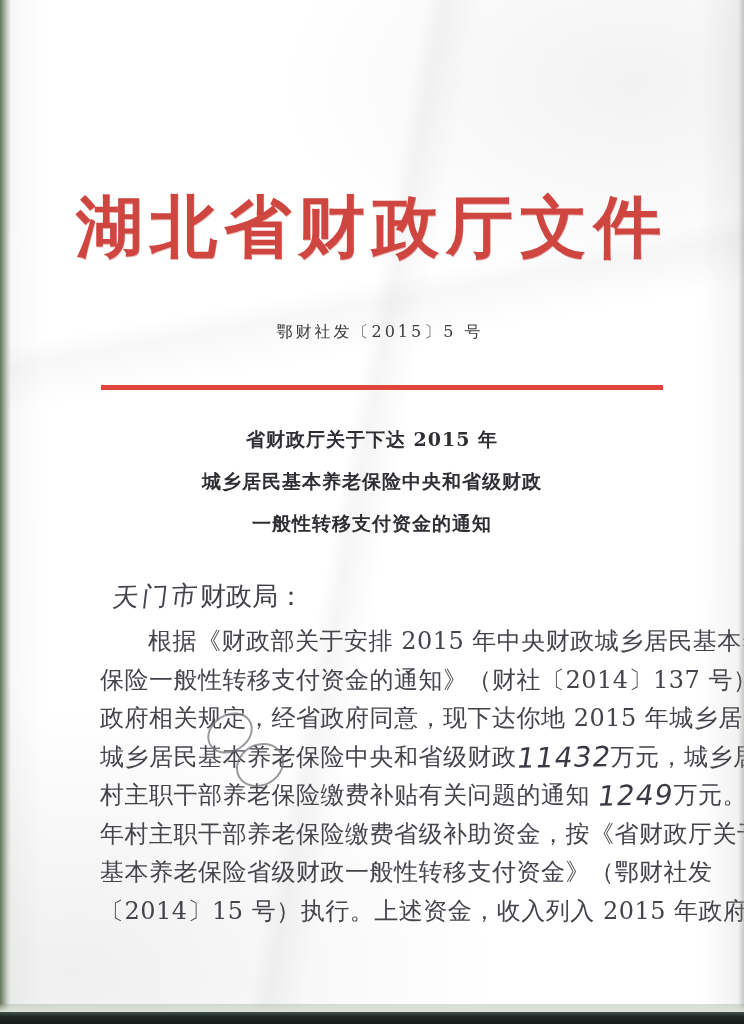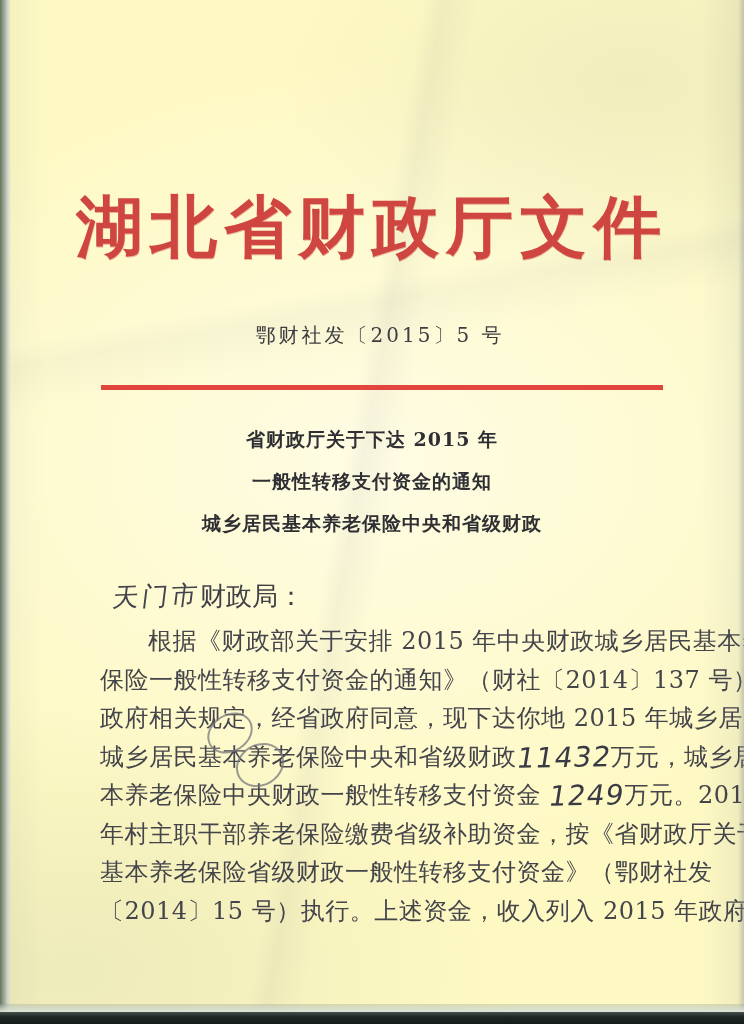--- a/index.html
+++ b/index.html
@@ -6,21 +6,21 @@
   html, body { width: 744px; height: 1024px; }
   body {
     font-family: "DejaVu Serif", serif;
     background: #8a918a;
     position: relative;
     overflow: hidden;
   }
   .scan {
     position: absolute;
     inset: 0;
-    background: #fef9c3;
+    background: #ffffff;
   }
   
   .creases {
     position: absolute; inset: 0; pointer-events: none;
     background:
       linear-gradient(100deg, rgba(0,0,0,0) 46%, rgba(120,120,130,0.07) 48%, rgba(0,0,0,0) 52%),
       linear-gradient(170deg, rgba(0,0,0,0) 30%, rgba(110,110,120,0.05) 32%, rgba(0,0,0,0) 36%),
       radial-gradient(ellipse 500px 300px at 85% 8%, rgba(130,130,140,0.10), rgba(0,0,0,0) 70%),
       radial-gradient(ellipse 600px 380px at 10% 95%, rgba(120,128,120,0.12), rgba(0,0,0,0) 70%),
       radial-gradient(ellipse 700px 500px at 50% 45%, rgba(255,255,255,0.55), rgba(0,0,0,0) 80%),
@@ -51,21 +51,21 @@
     font-weight: bold;
     letter-spacing: 7px;
     color: #cf4540;
     text-shadow: 0.5px 0.5px 0 rgba(207,69,64,0.4);
     white-space: nowrap;
   }
   .doc-number {
     position: absolute;
     top: 322px; left: 16px; right: 0;
     text-align: center;
-    font-size: 20px;
+    font-size: 16px;
     letter-spacing: 3px;
     color: #3c3c40;
   }
   .red-rule {
     position: absolute;
     top: 385px; left: 101px;
     width: 562px; height: 5px;
     background: #e2453e;
   }
   .doc-title {
@@ -129,32 +129,32 @@
   <div class="creases"></div>
 
   <h1 class="red-header">湖北省财政厅文件</h1>
 
   <div class="doc-number">鄂财社发〔2015〕5 号</div>
 
   <div class="red-rule"></div>
 
   <div class="doc-title">
     <div>省财政厅关于下达 2015 年</div>
+    <div>城乡居民基本养老保险中央和省级财政</div>
     <div>一般性转移支付资金的通知</div>
-    <div>城乡居民基本养老保险中央和省级财政</div>
   </div>
 
   <div class="addressee"><span class="hand">天门市</span><span>财政局：</span></div>
 
   <div class="body-text">
     <p class="indent">根据《财政部关于安排 2015 年中央财政城乡居民基本养老</p>
     <p>保险一般性转移支付资金的通知》（财社〔2014〕137 号）和省</p>
     <p>政府相关规定，经省政府同意，现下达你地 2015 年城乡居民基</p>
     <p><span>城乡居民基本养老保险中央和省级财政</span><span class="hand-num">11432</span><span>万元，城乡居民</span></p>
-    <p><span>本养老保险中央财政一般性转移支付资金 </span><span class="hand-num">1249</span><span>万元。2015</span></p>
+    <p><span>村主职干部养老保险缴费补贴有关问题的通知 </span><span class="hand-num">1249</span><span>万元。2015</span></p>
     <p>年村主职干部养老保险缴费省级补助资金，按《省财政厅关于</p>
     <p>基本养老保险省级财政一般性转移支付资金》（鄂财社发</p>
     <p>〔2014〕15 号）执行。上述资金，收入列入 2015 年政府收支分</p>
   </div>
 
   <div class="pencil-ellipse e1"></div>
   <div class="pencil-ellipse e2"></div>
 
   <div class="edge-left"></div>
   <div class="edge-right"></div>

